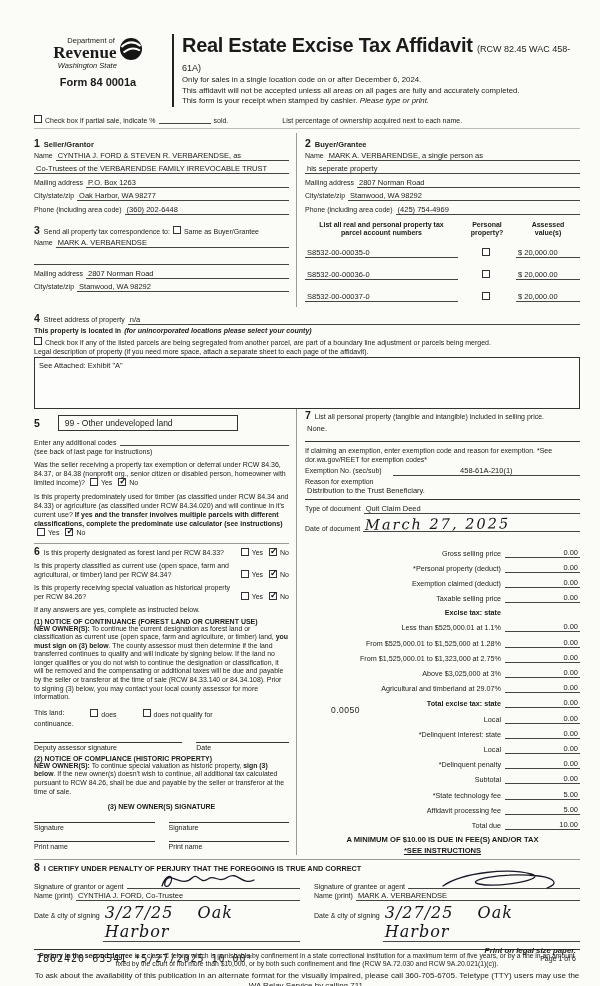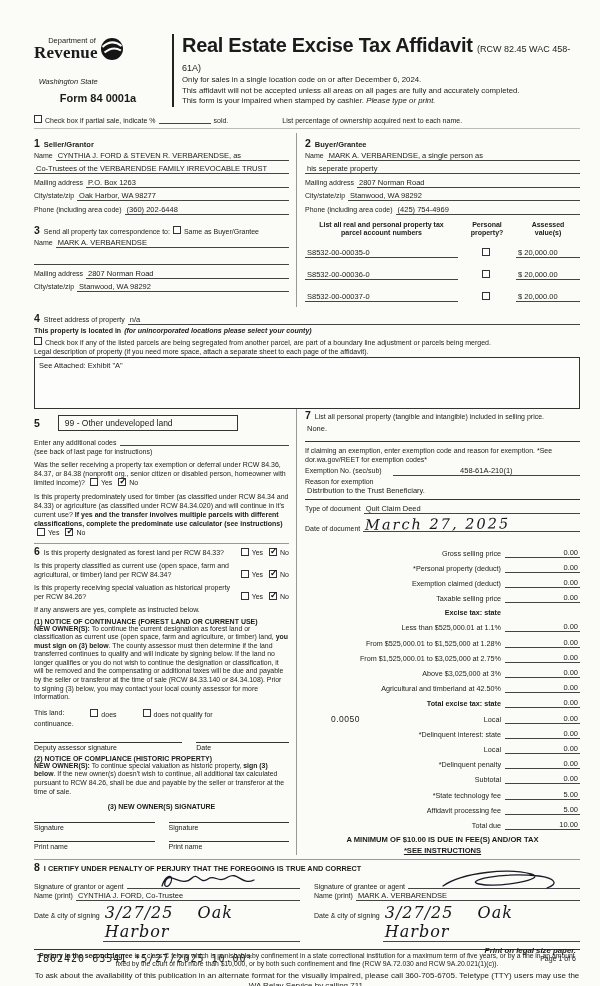--- a/index.html
+++ b/index.html
@@ -10,25 +10,25 @@
     font-family:"Liberation Sans", sans-serif;
     padding:34px 20px 0 34px; overflow:hidden;
   }
   .b { font-weight:bold; }
   .it { font-style:italic; }
   .bi { font-weight:bold; font-style:italic; }
 
   
   .header { display:flex; align-items:stretch; }
   .logo-block { width:128px; flex:none; padding-top:2px; }
-  .logo-row { display:flex; align-items:flex-start; justify-content:flex-start; }
+  .logo-row { display:flex; align-items:flex-start; justify-content:center; }
   .logo-text { text-align:right; }
   .dept { font-size:7.5px; margin-right:2px; }
   .rev { font-family:"Liberation Serif", serif; font-weight:bold; font-size:17px; line-height:15px; letter-spacing:.2px; }
-  .wa { font-size:7.5px; font-style:italic; margin-top:17px; }
+  .wa { font-size:7.5px; font-style:italic; margin-top:1px; }
   .logo-swirl { margin-left:2px; margin-top:1px; }
   .formno { font-size:11px; font-weight:bold; text-align:center; margin-top:6px; }
   .vdiv { width:2px; background:#222; margin:0 8px 0 10px; }
   .title-block { flex:1; }
   .ftitle { font-size:20px; font-weight:bold; letter-spacing:-.3px; }
   .titleref { font-size:9px; font-weight:normal; }
   .hnote { font-size:7.8px; line-height:10.5px; }
 
   
   .partial-row { display:flex; align-items:baseline; margin-top:8px; padding-bottom:4px; border-bottom:1px solid #bbb; font-size:7px; }
@@ -103,21 +103,21 @@
   .exrow { display:flex; align-items:baseline; margin-top:2px; }
   .exval { flex:1; border-bottom:.8px solid #444; text-align:center; font-size:7.5px; margin-left:8px; }
   .reasonval { font-size:7.5px; margin:1px 0 4px 2px; }
   .docrow { display:flex; align-items:baseline; margin-top:3px; }
   .hand { font-family:"DejaVu Serif", serif; font-style:italic; color:#15151c; }
   .bighand { font-size:14.5px; letter-spacing:2px; line-height:14px; transform:rotate(-.5deg); display:inline-block; }
   .midhand { font-size:16px; letter-spacing:1px; }
 
   .frow { display:flex; align-items:flex-end; font-size:7.2px; margin-bottom:5.2px; }
   .flabel { width:196px; flex:none; text-align:right; position:relative; }
-  .fprefix { position:absolute; left:26px; bottom:0; font-size:8.5px; letter-spacing:.5px; }
+  .fprefix { position:absolute; left:26px; bottom:9px; font-size:8.5px; letter-spacing:.5px; }
   .fline { flex:1; border-bottom:.8px solid #444; text-align:right; font-size:7.5px; padding-right:2px; margin-left:4px; min-height:9px; }
   .frow.noline .fline { border-bottom:none; }
   .minline { font-size:7.6px; font-weight:bold; text-align:center; margin-top:2px; }
 
   
   .s8 { border-top:1px solid #999; margin-top:4px; padding-top:1px; }
   .s8head { display:flex; align-items:baseline; }
   .s8head .cert { font-size:7.3px; font-weight:bold; }
   .s8cols { display:flex; margin-top:2px; }
   .s8col { flex:1; padding-right:14px; }
@@ -159,21 +159,21 @@
     </div>
     <div class="vdiv"></div>
     <div class="title-block">
       <div>
         <span class="ftitle">Real Estate Excise Tax Affidavit</span>
         <span class="titleref">(RCW 82.45 WAC 458-61A)</span>
       </div>
       <div class="hnote">Only for sales in a single location code on or after December 6, 2024.</div>
       <div class="hnote">This affidavit will not be accepted unless all areas on all pages are fully and accurately completed.</div>
       <div class="hnote">
-        <span>This form is your impaired when stamped by cashier.</span>
+        <span>This form is your receipt when stamped by cashier.</span>
         <span class="it">Please type or print.</span>
       </div>
     </div>
   </div>
 
   <div class="partial-row">
     <span class="cb"></span>
     <span>Check box if partial sale, indicate %</span>
     <span class="pline"></span>
     <span>sold.</span>
@@ -464,29 +464,29 @@
           </div>
         <div class="frow">
             <span class="flabel">Less than $525,000.01 at 1.1%</span>
             <span class="fline">0.00</span>
           </div>
         <div class="frow">
             <span class="flabel">From $525,000.01 to $1,525,000 at 1.28%</span>
             <span class="fline">0.00</span>
           </div>
         <div class="frow">
-            <span class="flabel">From $1,525,000.01 to $3,025,000 at 2.75%</span>
+            <span class="flabel">From $1,525,000.01 to $1,323,000 at 2.75%</span>
             <span class="fline">0.00</span>
           </div>
         <div class="frow">
             <span class="flabel">Above $3,025,000 at 3%</span>
             <span class="fline">0.00</span>
           </div>
         <div class="frow">
-            <span class="flabel">Agricultural and timberland at 42.50%</span>
+            <span class="flabel">Agricultural and timberland at 29.07%</span>
             <span class="fline">0.00</span>
           </div>
         <div class="frow">
             <span class="flabel b">Total excise tax: state</span>
             <span class="fline">0.00</span>
           </div>
         <div class="frow">
           <span class="flabel"><span class="fprefix">0.0050</span><span>Local</span></span>
           <span class="fline">0.00</span>
         </div>

